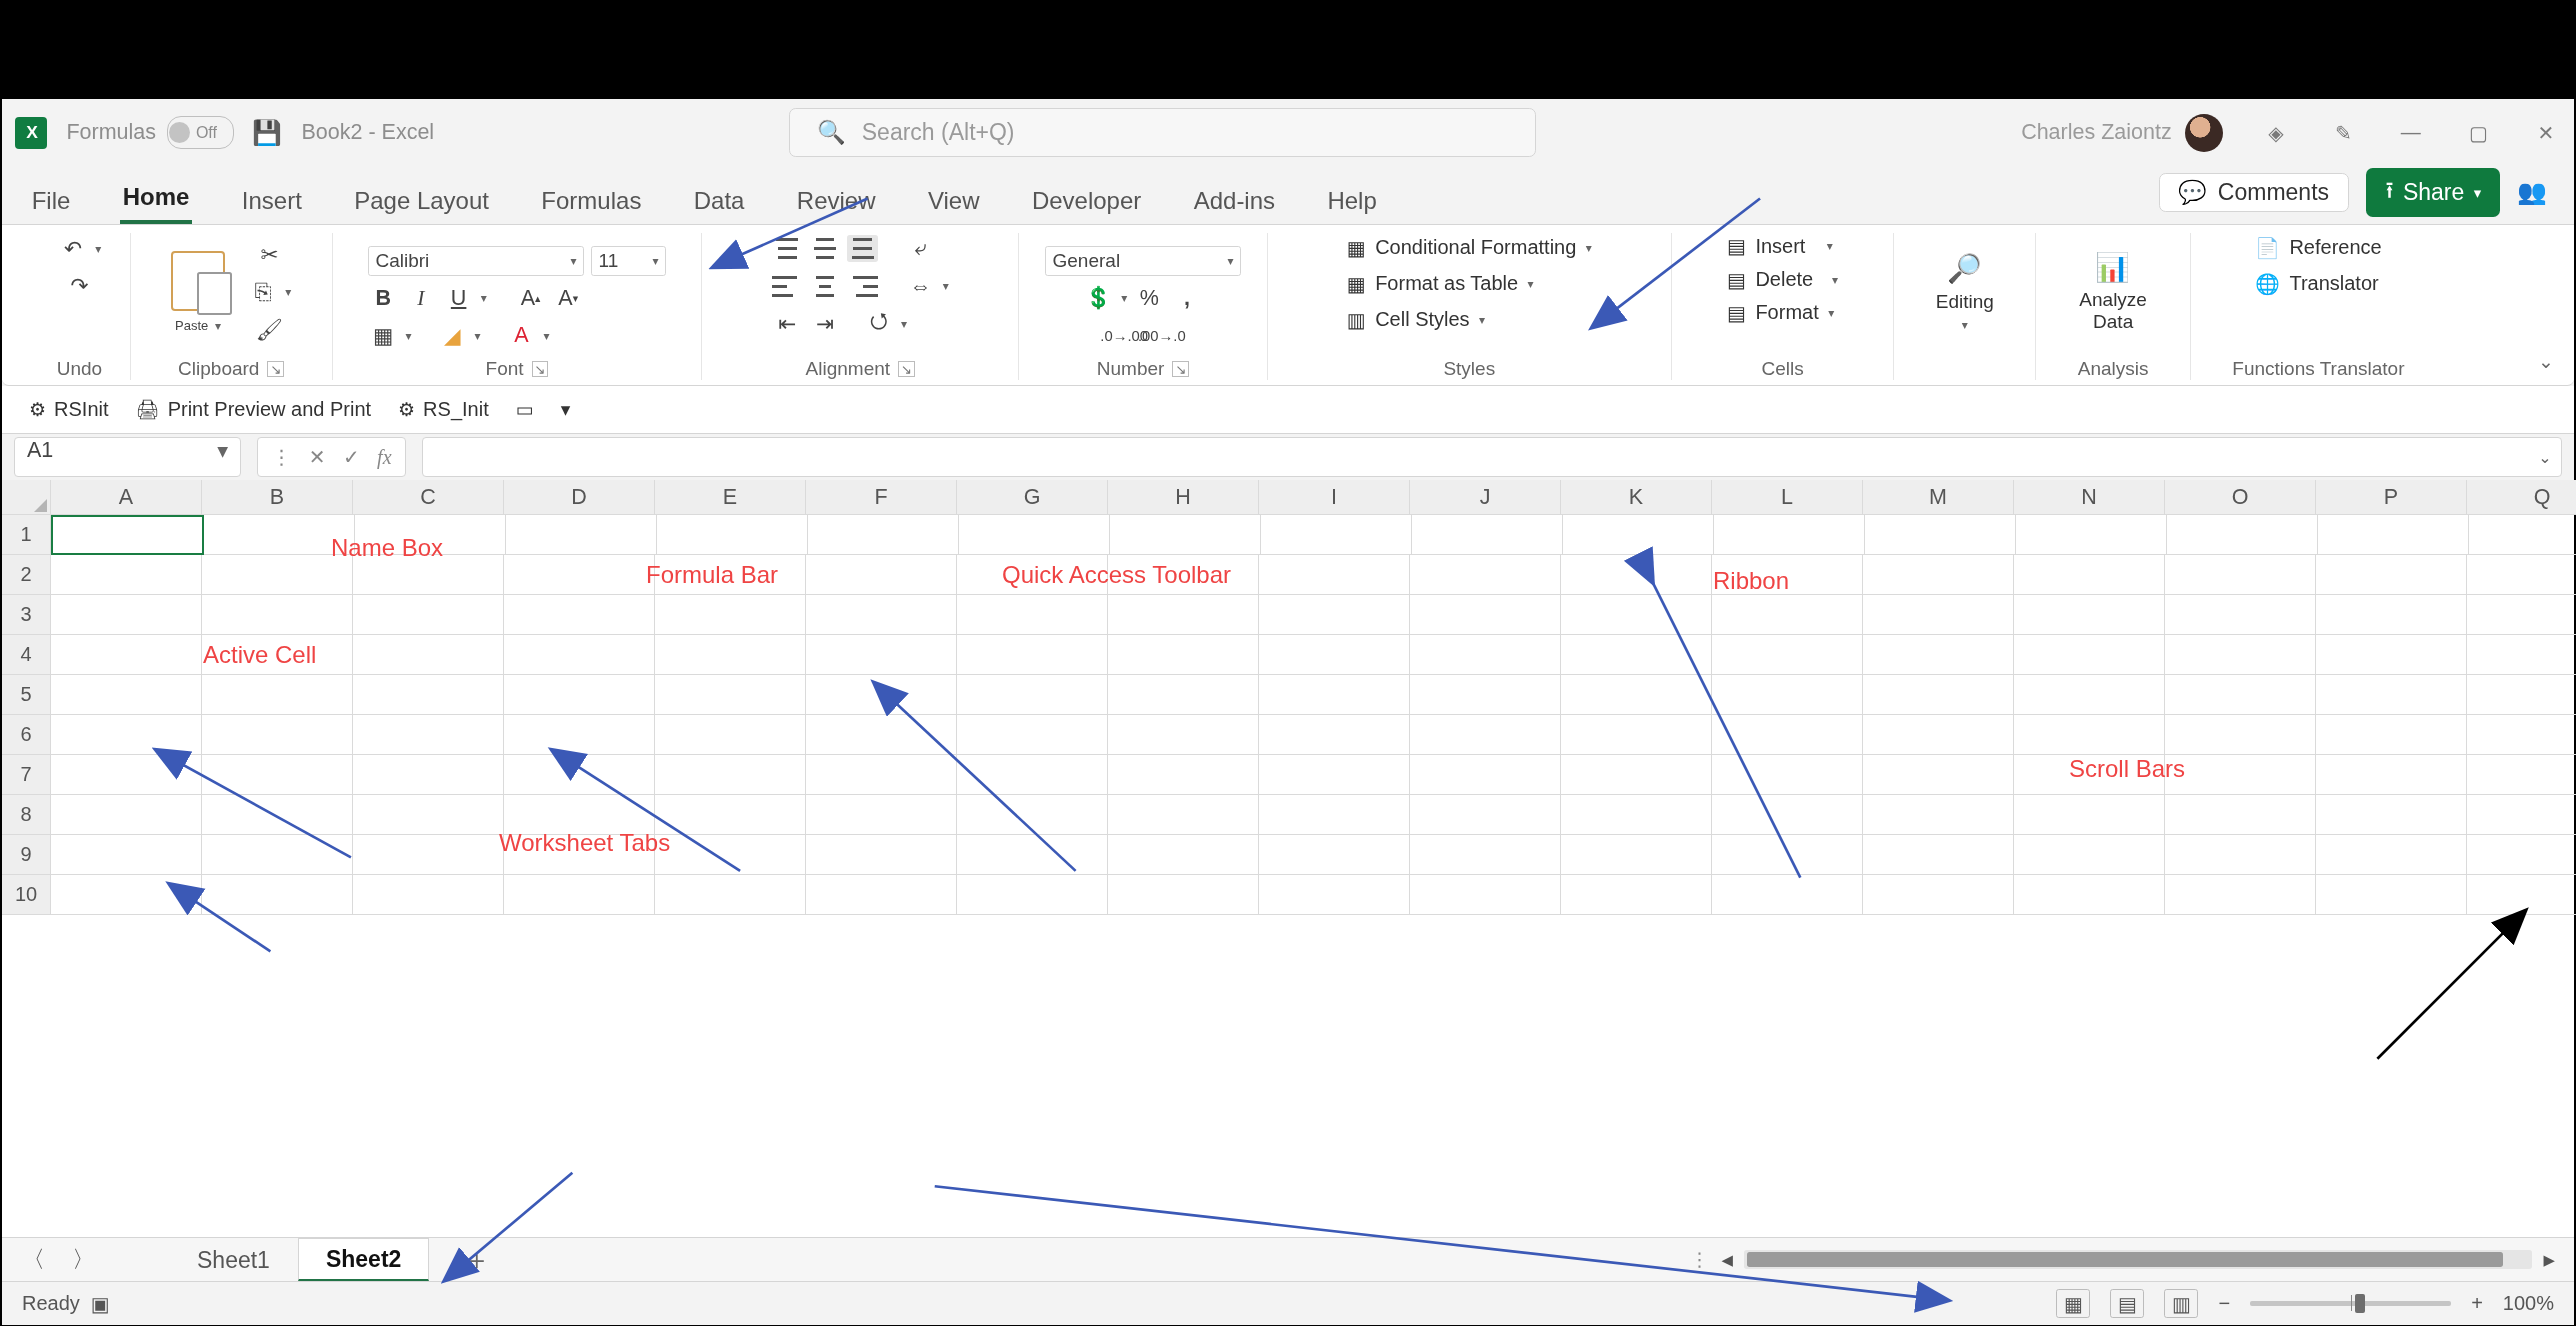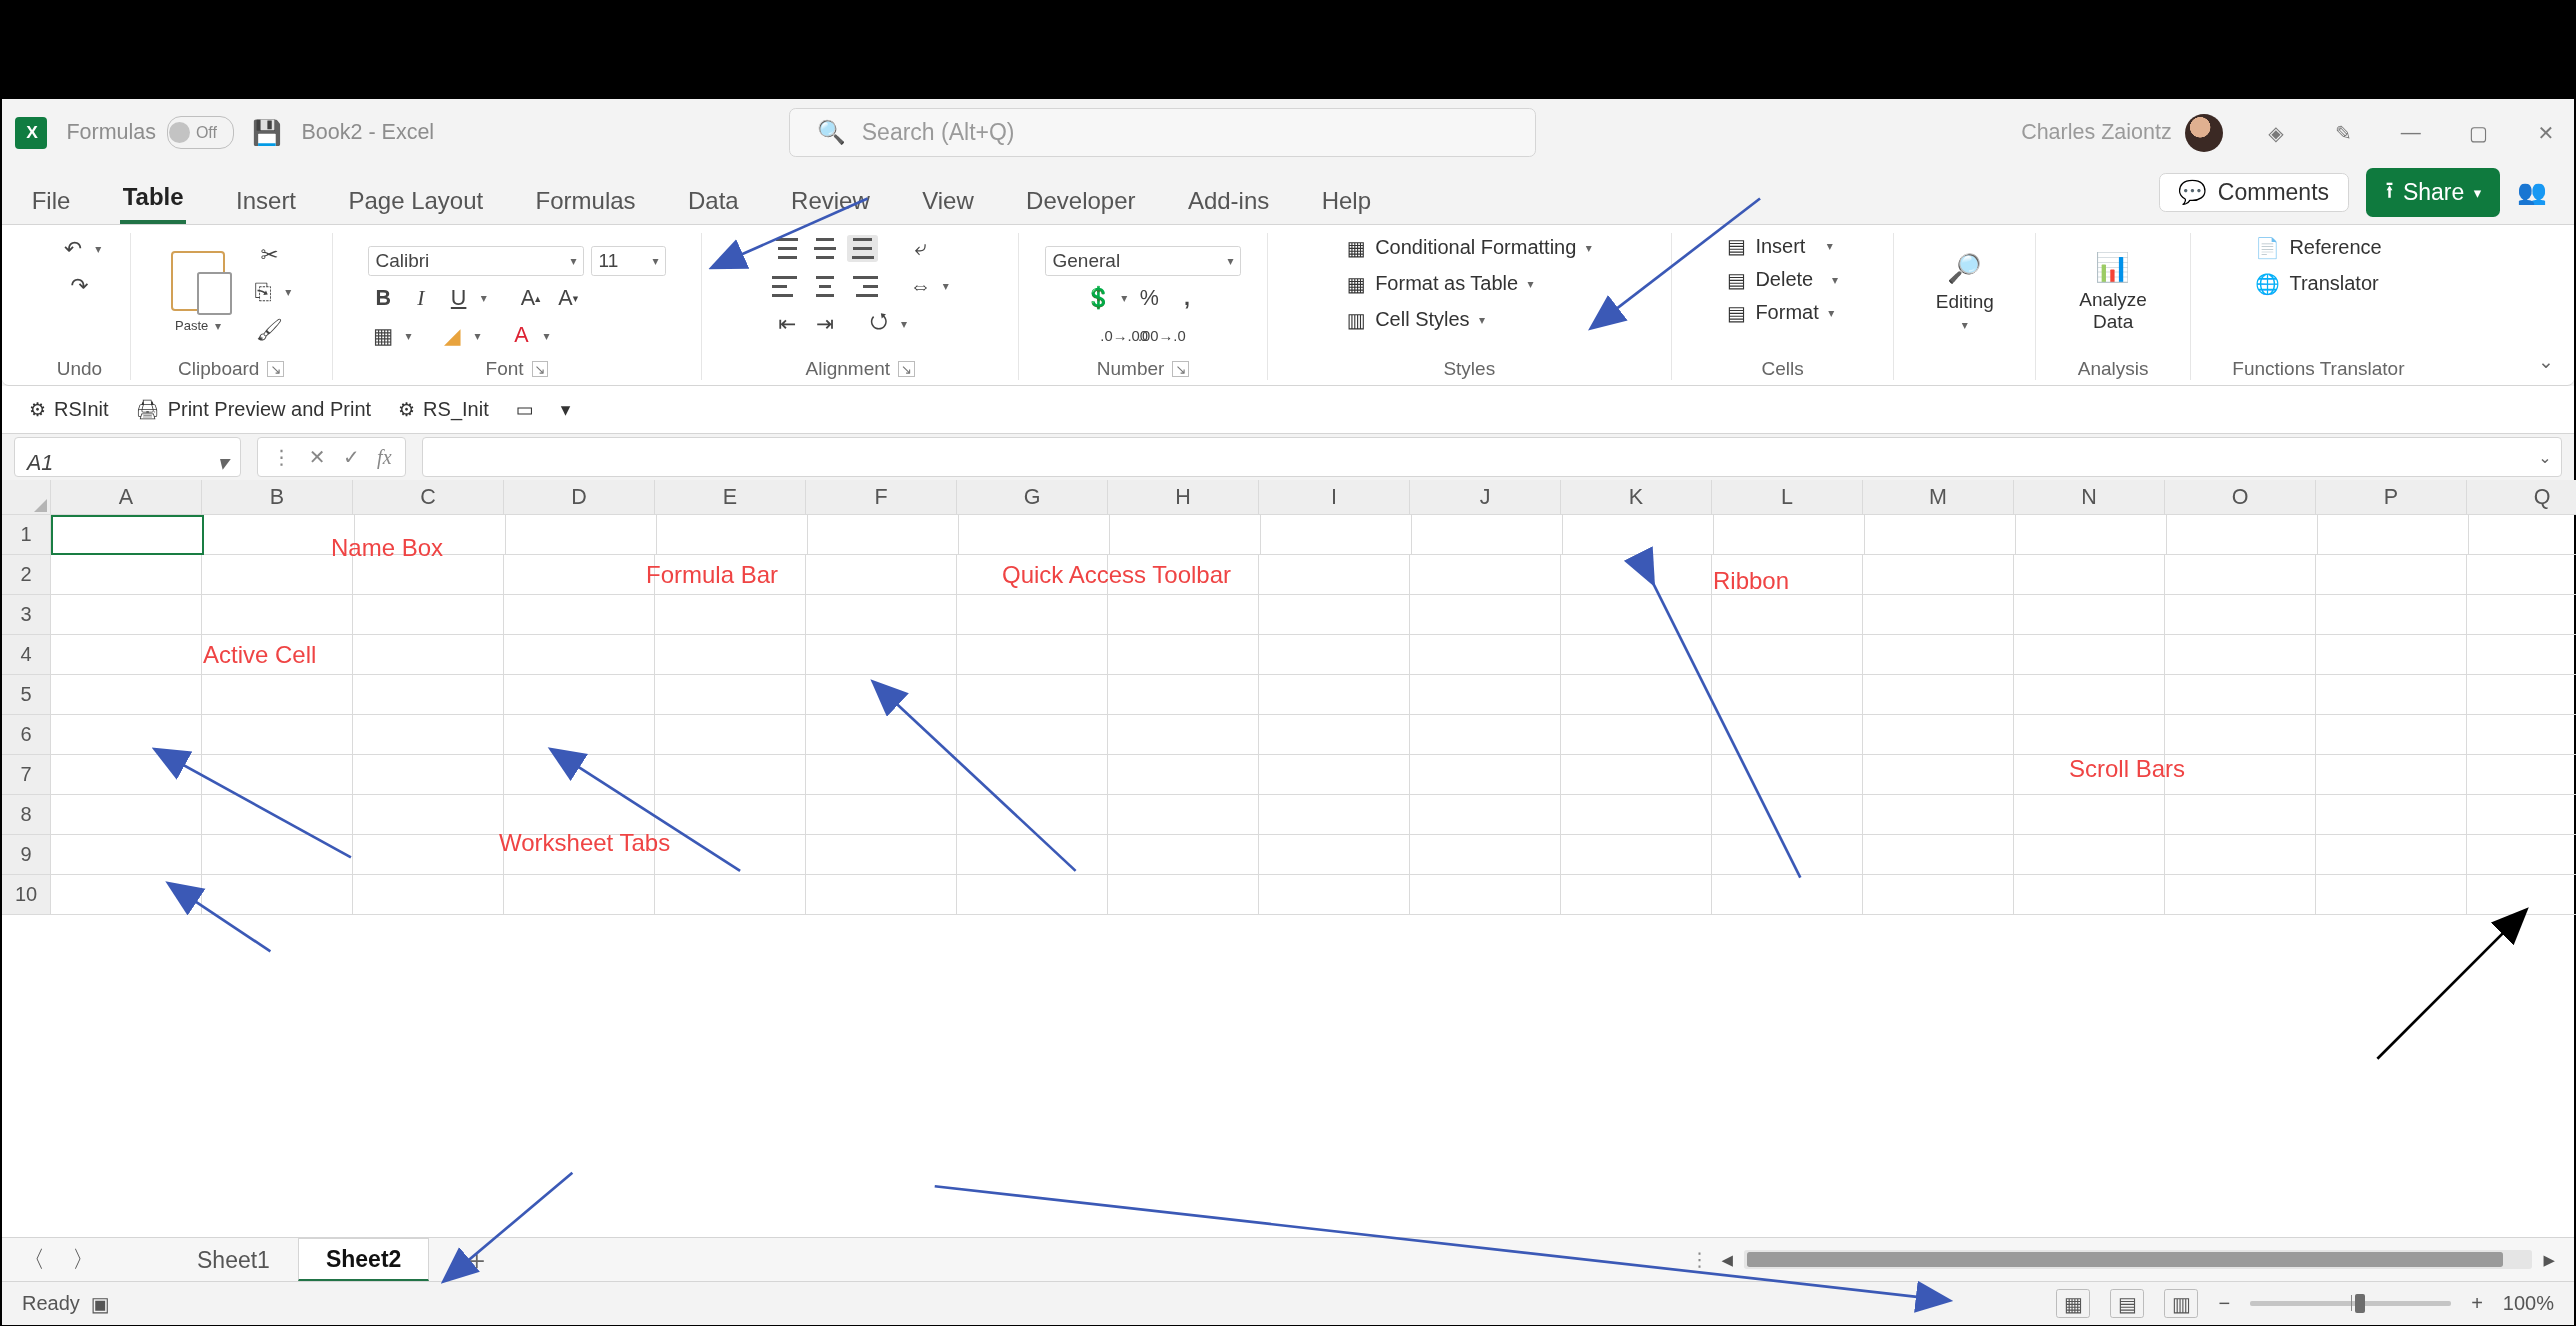--- a/index.html
+++ b/index.html
@@ -82,21 +82,21 @@
   
   .tall-btn{display:flex;flex-direction:column;align-items:center;justify-content:center;gap:5.4px;font-size:19px;color:#333;}
 
   
   .qat{height:47px;display:flex;align-items:center;gap:27px;padding:0 27px;background:#fff;border-bottom:1.3px solid var(--border2);font-size:20px;color:#333;}
   .qat .item{display:flex;align-items:center;gap:8px;}
   .qat .icon{font-size:19px;}
 
   
   .fxbar{height:46px;display:flex;align-items:center;gap:16px;padding:0 12px;background:var(--bg);}
-  .namebox{width:201px;height:38px;border:1.3px solid var(--border2);border-radius:4px;display:flex;align-items:flex-end;padding:0 12px;font-size:21.5px;background:#fff;font-style:italic;}
+  .namebox{width:201px;height:38px;border:1.3px solid var(--border2);border-radius:4px;display:flex;align-items:flex-start;padding:0 12px;font-size:21.5px;background:#fff;}
   .namebox .car{margin-left:auto;color:#666;}
   .fx-tools{height:38px;border:1.3px solid var(--border2);border-radius:4px;display:flex;align-items:center;gap:17.4px;padding:0 13.4px;background:#fff;color:#888;font-size:20px;}
   .fx-input{flex:1;height:38px;border:1.3px solid var(--border2);border-radius:4px;background:#fff;position:relative;}
   .fx-expand{position:absolute;right:9.4px;top:50%;transform:translateY(-50%);font-size:16px;color:#666;}
 
   
   .sheet-area{flex:1;position:relative;display:flex;background:#fff;}
   .grid{flex:1;display:flex;flex-direction:column;position:relative;}
   .col-headers{display:flex;height:34px;border-bottom:1.3px solid var(--cell-border);}
   .sel-all{width:48px;border-right:1.3px solid var(--cell-border);background:#eee;display:flex;align-items:flex-end;justify-content:flex-end;}
@@ -165,21 +165,21 @@
       <div class="win-btn">◈</div>
       <div class="win-btn">✎</div>
       <div class="win-btn">—</div>
       <div class="win-btn">▢</div>
       <div class="win-btn">✕</div>
     </div>
   </div>
 
   <div class="tabsbar">
     <div class="tab">File</div>
-    <div class="tab active">Table</div>
+    <div class="tab active">Home</div>
     <div class="tab">Insert</div>
     <div class="tab">Page Layout</div>
     <div class="tab">Formulas</div>
     <div class="tab">Data</div>
     <div class="tab">Review</div>
     <div class="tab">View</div>
     <div class="tab">Developer</div>
     <div class="tab">Add-ins</div>
     <div class="tab">Help</div>
 

